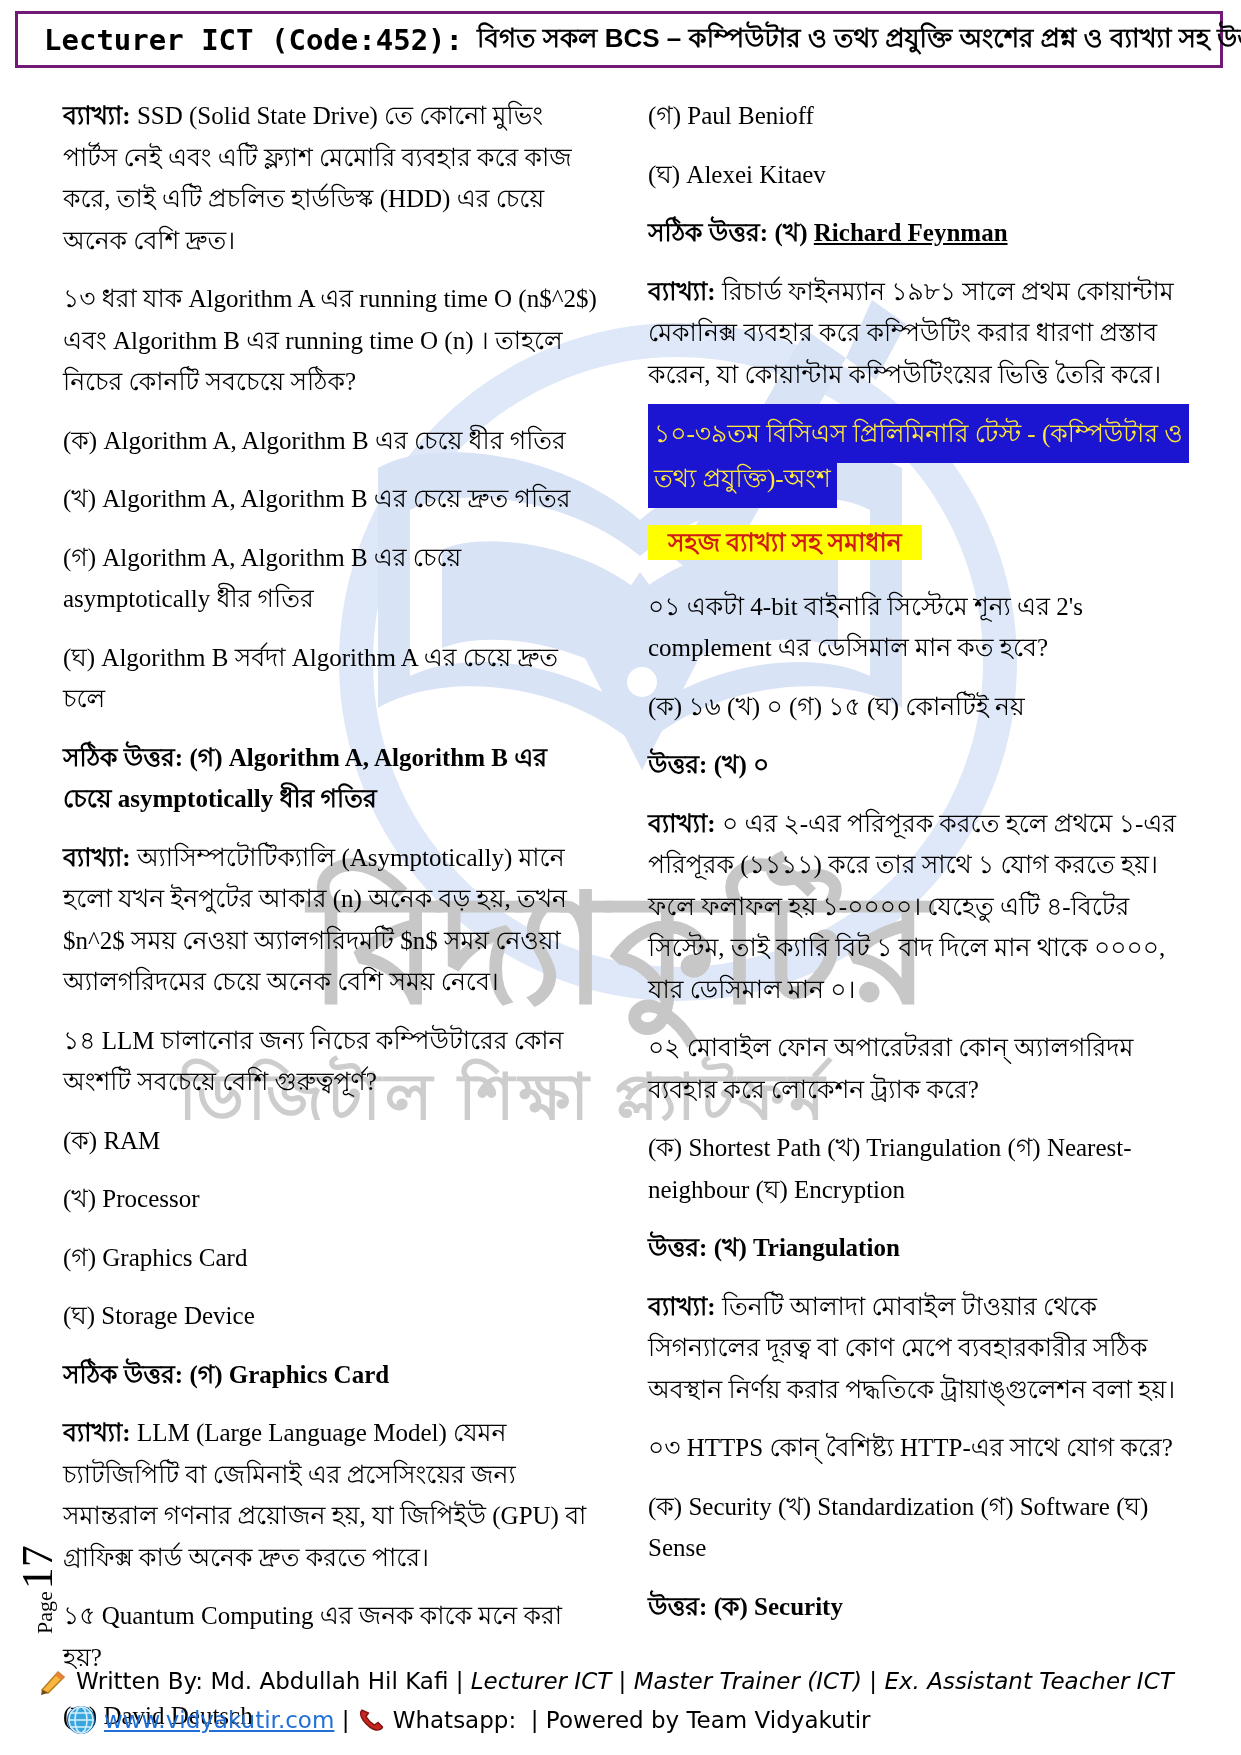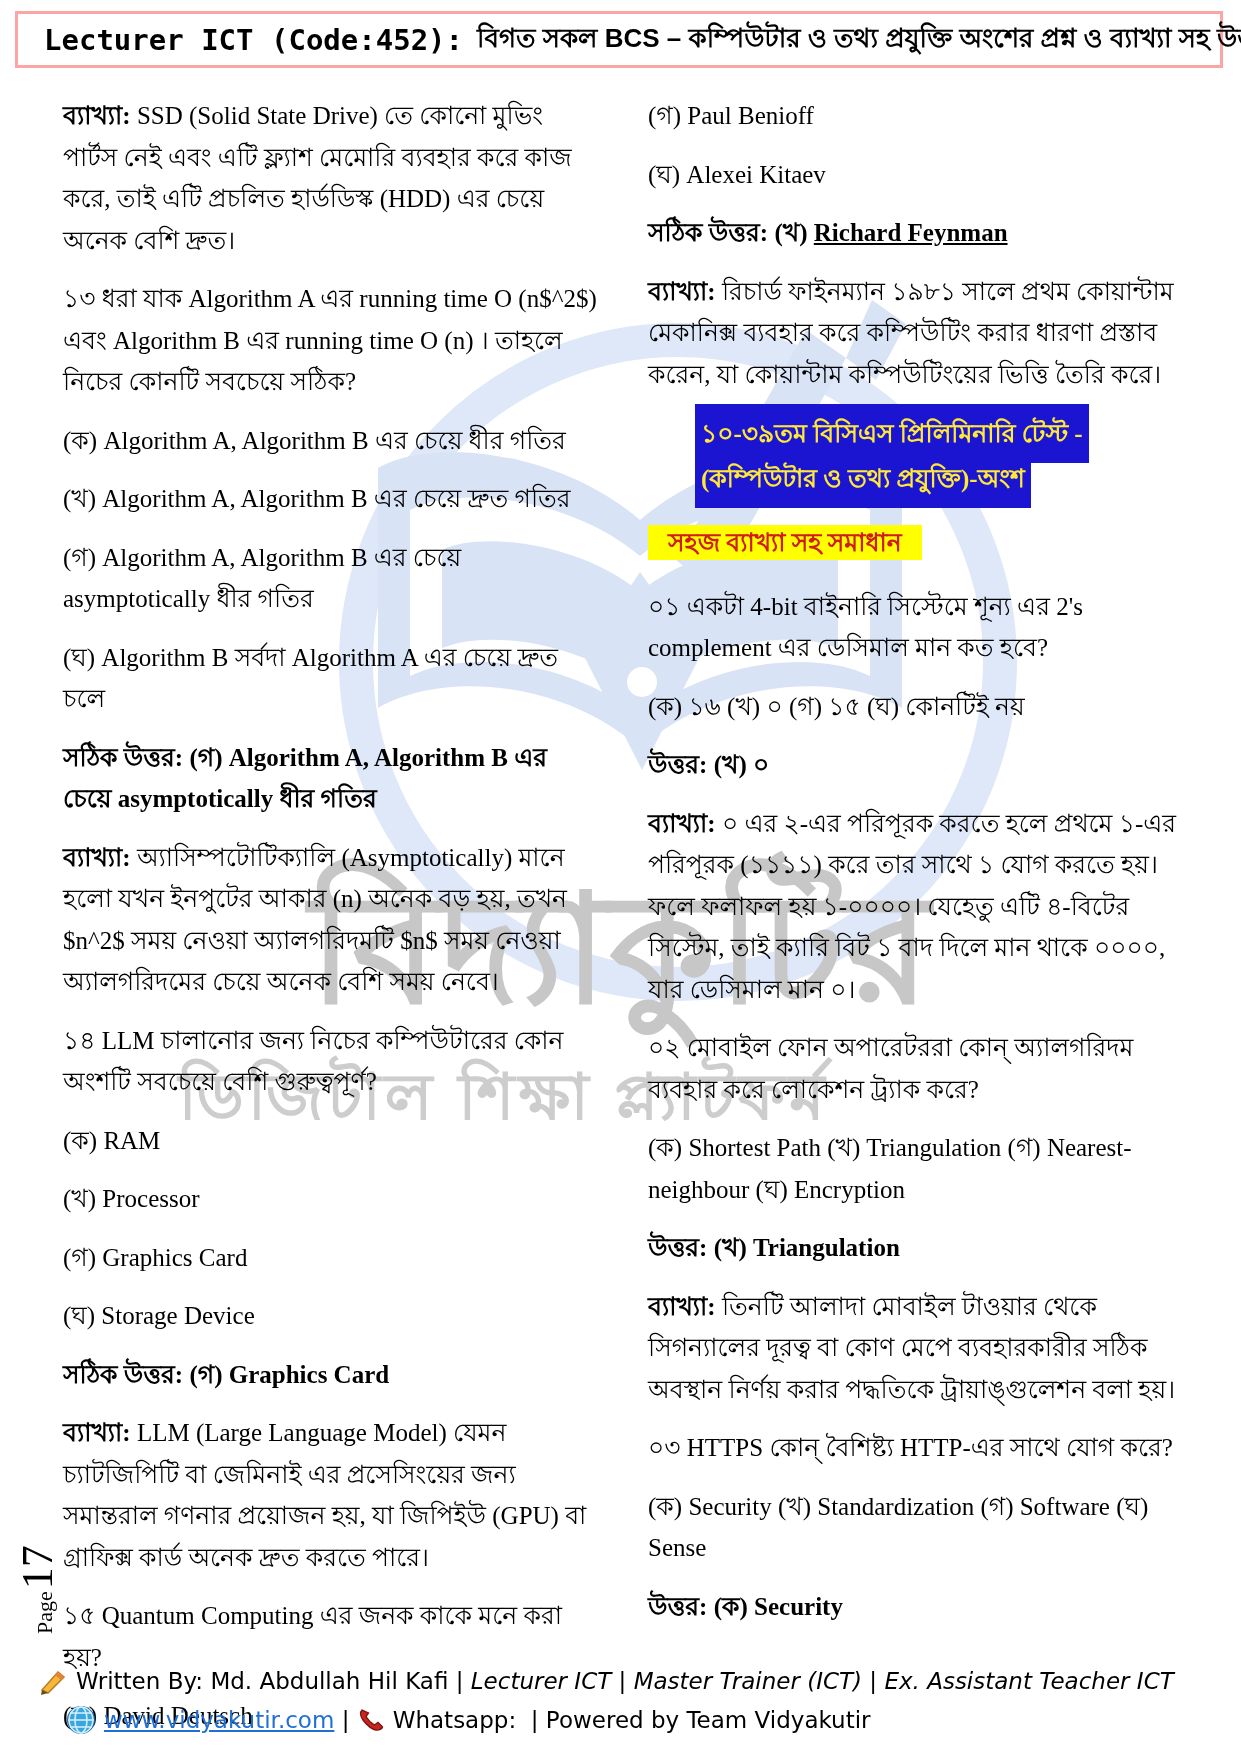--- a/index.html
+++ b/index.html
@@ -1,40 +1,40 @@
 <!DOCTYPE html>
 <html style="--banner-blue-bg: #1b15d2; --banner-blue-text: #ffe838; --banner-yellow-bg: #ffff00; --banner-yellow-text: #cf1d16; --link-color: #1f6fd6;"><head>
 <meta charset="utf-8">
 <style>
   html,body{margin:0;padding:0;background:#888;}
   .page{position:relative;width:1241px;height:1755px;background:#ffffff;overflow:hidden;
         font-family:"Liberation Serif","DejaVu Serif",serif;color:#000;}
   
-  .header{position:absolute;left:15px;top:11px;width:1208px;height:57px;border:3px solid #fca5a5;
+  .header{position:absolute;left:15px;top:11px;width:1208px;height:57px;border:3px solid #701a75;
           display:flex;align-items:center;gap:14px;padding-left:26px;box-sizing:border-box;background:#fff;}
   .h-en{font-family:"DejaVu Sans Mono","Liberation Mono",monospace;font-weight:bold;font-size:29px;white-space:nowrap;}
   .h-bn{font-family:"Liberation Sans","DejaVu Sans",sans-serif;font-weight:bold;font-size:26px;white-space:nowrap;}
   
   .wm-svg{position:absolute;left:0;top:0;pointer-events:none;}
   .wm-title{position:absolute;left:0;top:832px;width:1241px;text-align:center;
             font-size:152px;font-weight:bold;color:#c7c7c7;letter-spacing:2px;pointer-events:none;
             font-family:"Liberation Sans","DejaVu Sans",sans-serif;}
   .wm-sub{position:absolute;left:0;top:1048px;width:1007px;text-align:center;
           font-size:64px;font-weight:bold;color:#cdcdcd;letter-spacing:4px;pointer-events:none;
           font-family:"Liberation Sans","DejaVu Sans",sans-serif;}
   
   .col{position:absolute;top:95px;width:537px;}
   .col-left{left:63px;}
   .col-right{left:648px;}
   .col p{margin:0 0 17px 0;font-size:25px;line-height:1.66;}
   .col p.banner{margin-bottom:20px;}
   .seg-b{font-weight:bold;}
   .seg-u{text-decoration:underline;}
-  .banner-blue-text{background:var(--banner-blue-bg);color:var(--banner-blue-text);font-weight:bold;
-        padding:16px 6px;-webkit-box-decoration-break:clone;box-decoration-break:clone;line-height:1.78;margin-left:47px;}
+  .banner-blue-text{background:var(--banner-blue-bg);color:var(--banner-blue-text);font-weight:normal;
+        padding:16px 6px;-webkit-box-decoration-break:clone;box-decoration-break:clone;line-height:1.78;}
   .banner-yellow-text{background:var(--banner-yellow-bg);color:var(--banner-yellow-text);font-weight:bold;
         padding:4px 20px;-webkit-box-decoration-break:clone;box-decoration-break:clone;line-height:1.78;}
   
   .pagenum{position:absolute;left:-72px;top:1498px;width:220px;height:52px;
            transform:rotate(-90deg);transform-origin:center;display:flex;align-items:baseline;gap:2px;
            font-family:"Liberation Serif",serif;}
   .pg-label{font-size:22px;}
   .pg-num{font-size:44px;}
   
   .footer{position:absolute;left:38px;top:1666px;width:1180px;

